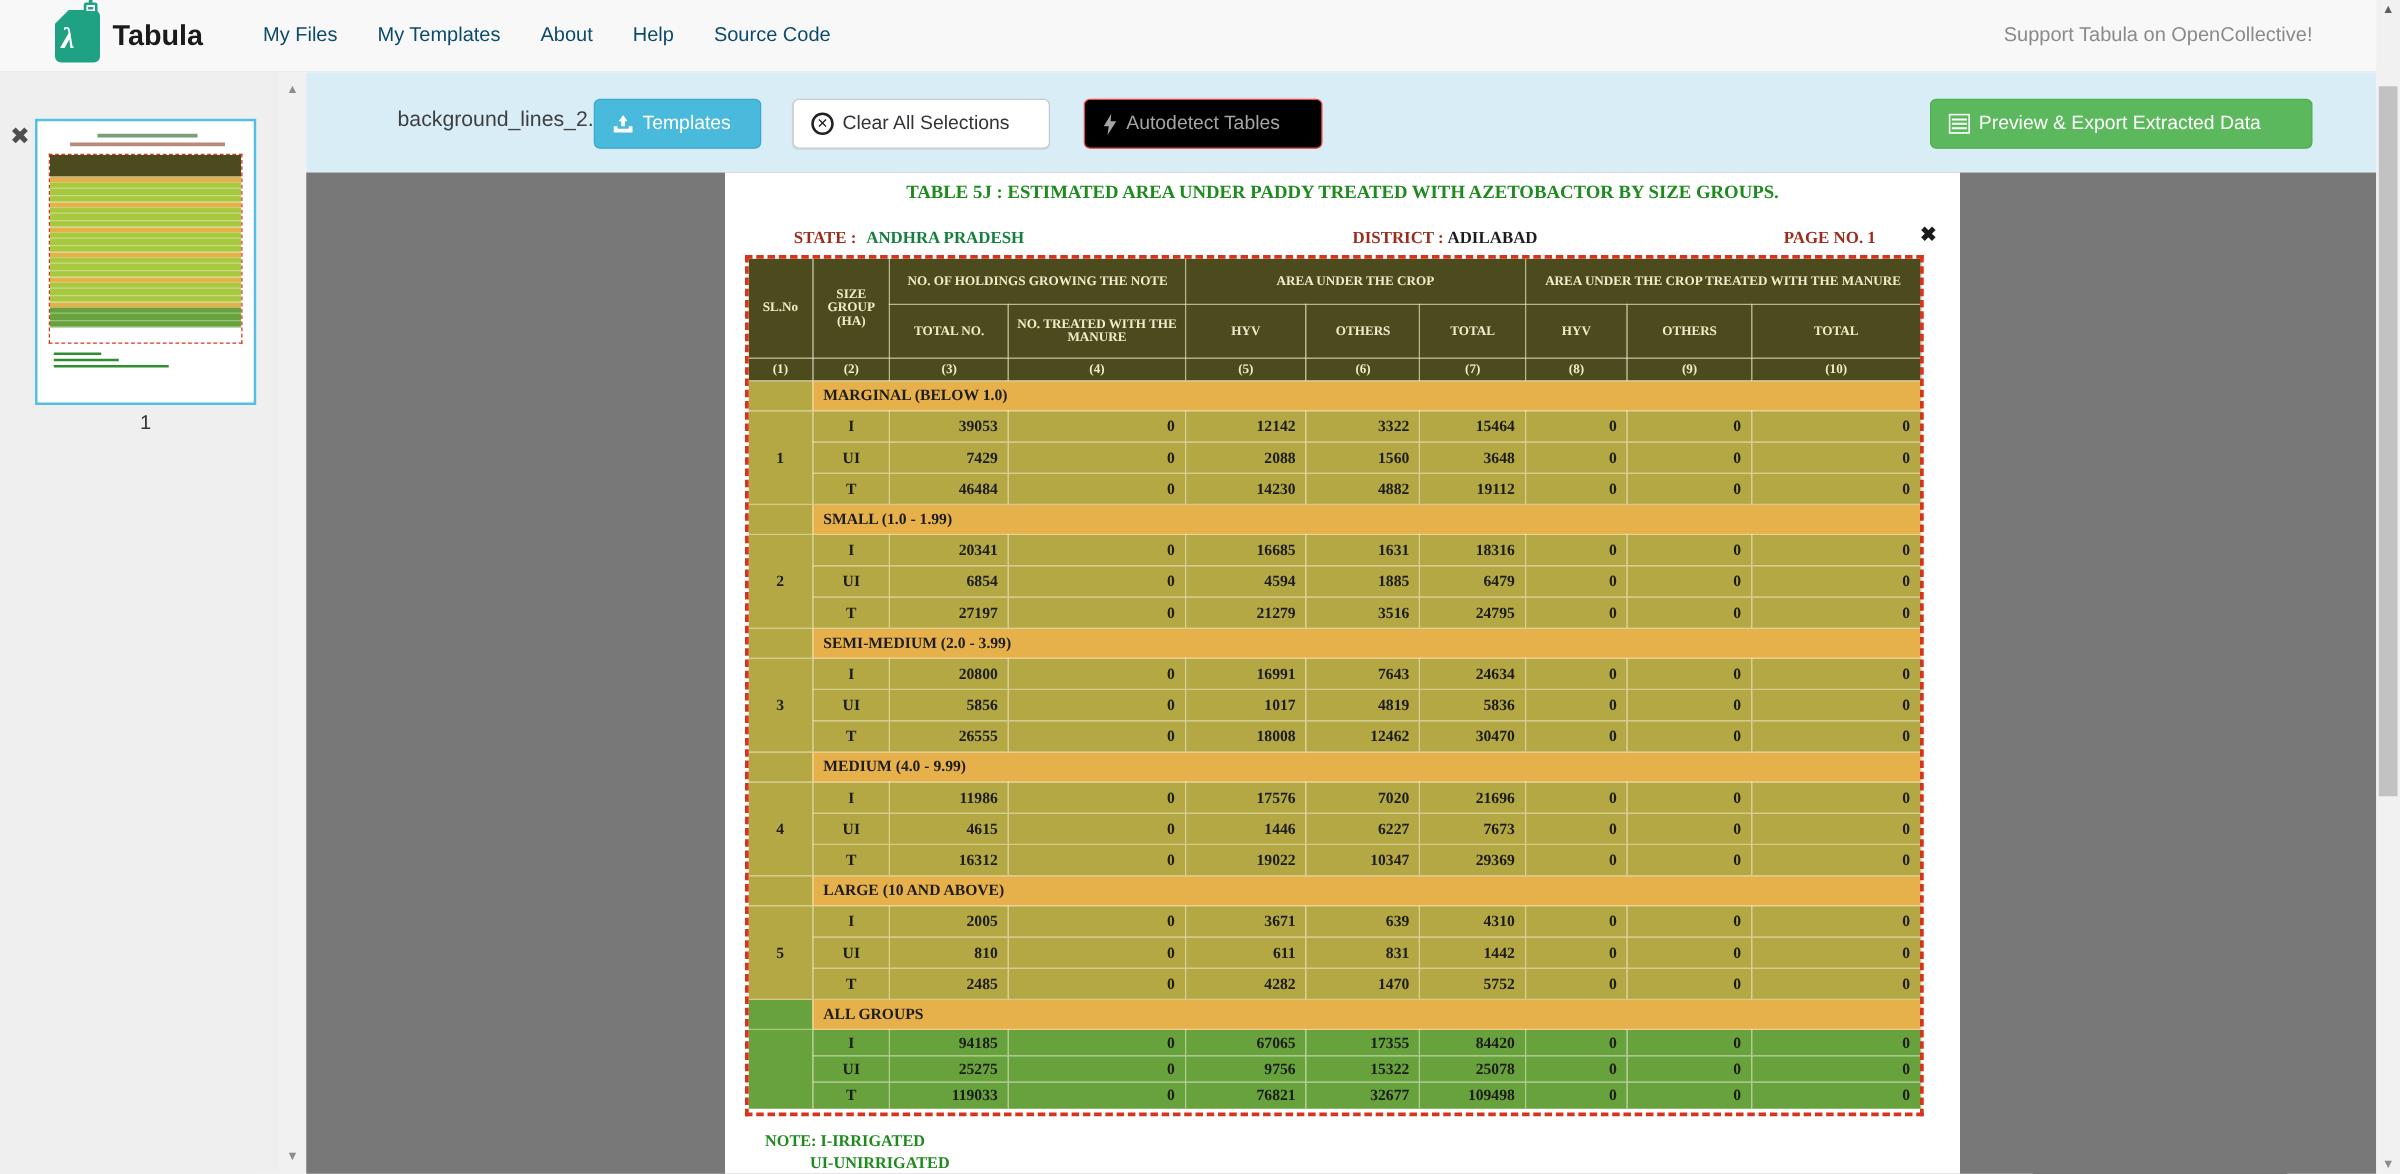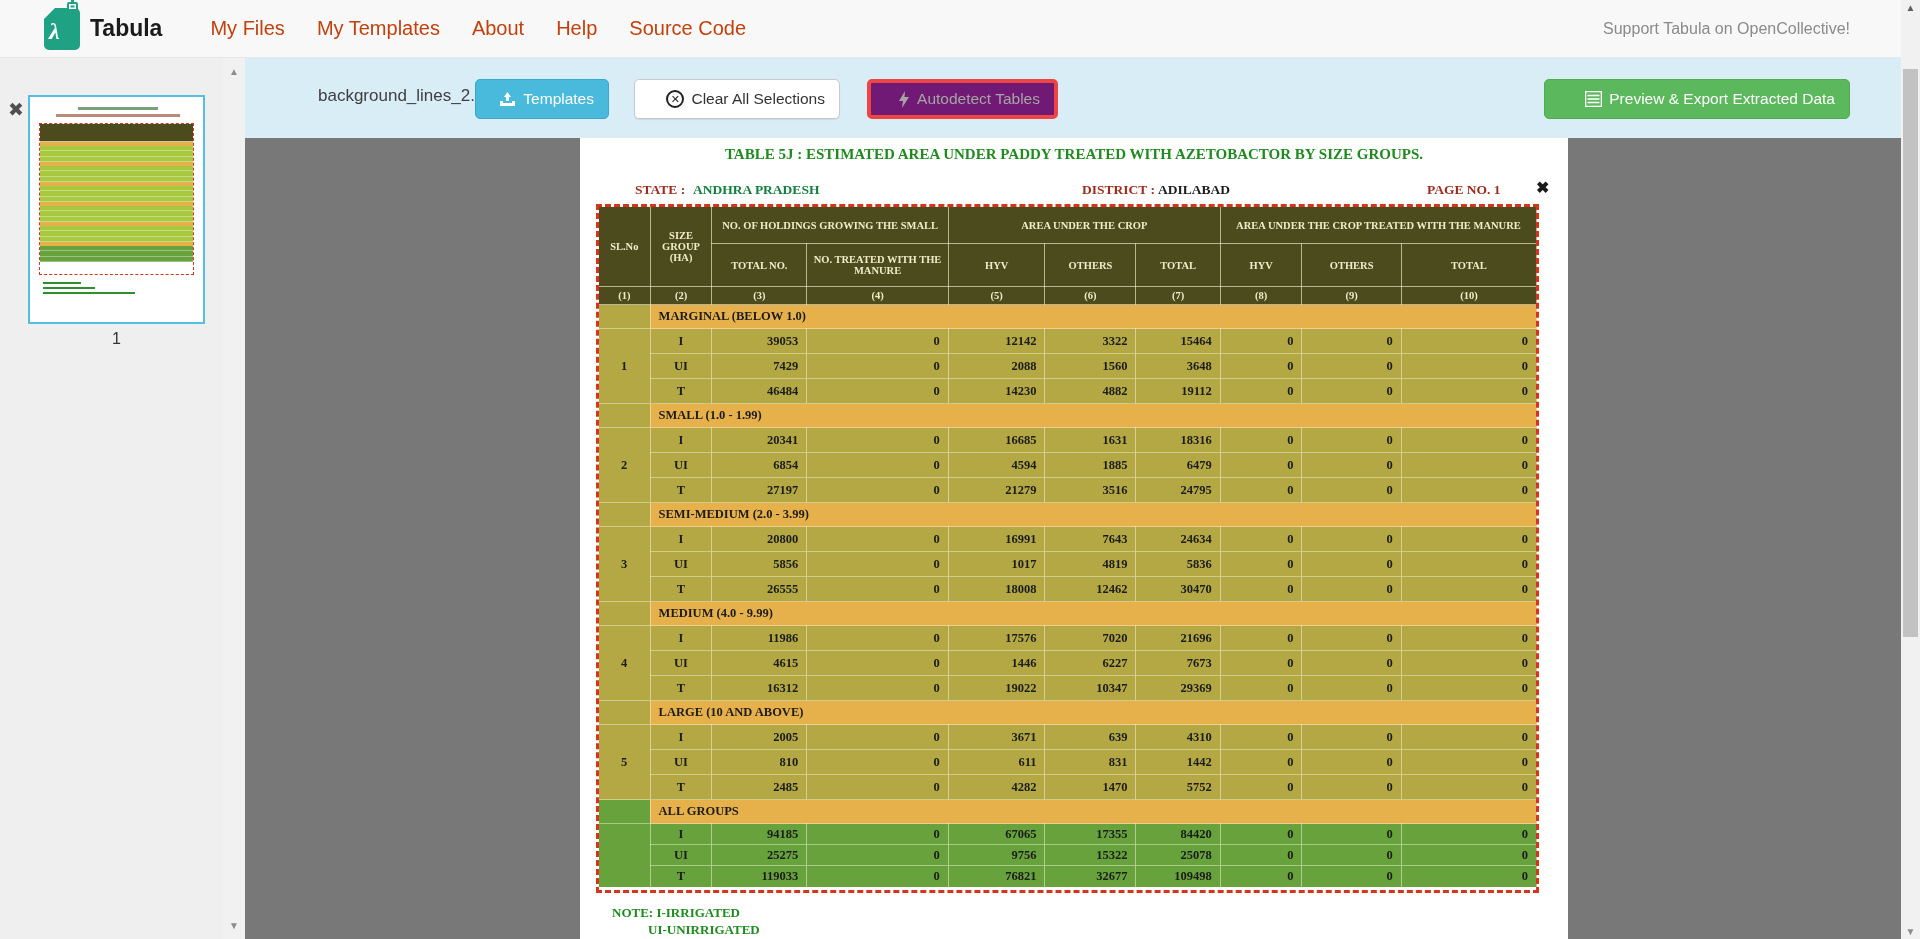--- a/index.html
+++ b/index.html
@@ -14,21 +14,21 @@
   #logo { width:36px; height:42px; background:#1fa184; border-radius:5px; position:relative; }
   #logo .fold { position:absolute; left:0; top:0; width:0; height:0;
                 border-top:11px solid #f8f8f8; border-right:11px solid transparent; }
   #logo .glyph { position:absolute; left:5px; top:10px; font:italic bold 24px "Liberation Serif",serif; color:#fff; }
   #logo .lock { position:absolute; right:2px; top:-6px; width:11px; height:9px; background:#1fa184;
                 border:2px solid #1fa184; border-radius:2px; box-shadow:inset 0 0 0 1.5px #fff; }
   #logo .shackle { position:absolute; right:4px; top:-11px; width:7px; height:7px;
                    border:2px solid #fff; border-bottom:none; border-radius:4px 4px 0 0; background:#1fa184; }
   #brand-name { font-size:23px; font-weight:bold; color:#1b1b1b; }
   #navbar-menu { display:flex; margin-left:32px; }
-  .nav-item { color:#c2410c; font-size:20px; padding:10px 16px; cursor:pointer; }
+  .nav-item { color:#0c4a6e; font-size:16px; padding:10px 16px; cursor:pointer; }
   #support-link { position:absolute; right:70px; color:#8a8a8a; font-size:16px; }
 
   
   #sidebar { left:0; top:58px; width:245px; height:881px; background:#efefef; }
   #sidebar-close { left:8px; top:40px; font-size:19px; font-weight:bold; color:#4f4f4f; cursor:pointer; }
   #thumb-card { left:28px; top:37px; width:177px; height:229px; background:#fff;
                 border:2px solid #54bfe2; cursor:pointer; }
   #thumb-title1 { left:48px; top:10px; width:80px; height:3px; background:#7aa07a; }
   #thumb-title2 { left:26px; top:17px; width:124px; height:3px; background:#b98a7a; }
   #mini-table { left:9px; top:26px; width:155px; height:152px; border:1px dashed #d7341e; overflow:hidden; }
@@ -39,26 +39,26 @@
   .mini-note { height:2px; background:#2f8f2f; margin:3px 0 0 4px; }
   #thumb-pagenum { left:28px; top:272px; width:177px; text-align:center; font-size:16px; color:#333; }
   
   #side-scroll { left:223px; top:0px; width:22px; height:881px; background:#f1f1f1; }
   .scroll-arrow { width:22px; text-align:center; color:#8d8d8d; font-size:10px; cursor:pointer; }
 
   
   #toolbar { left:245px; top:58px; width:1656px; height:80px; background:#d9edf7; }
   #filename { left:73px; top:28px; font-size:17px; color:#3f3f3f; }
   .btn { position:absolute; top:21px; height:40px; border-radius:5px; font-size:15.5px;
-         display:flex; align-items:center; justify-content:flex-end; gap:7px; cursor:pointer;
+         display:flex; align-items:center; justify-content:flex-start; gap:7px; cursor:pointer;
          padding:0 14px; }
   #btn-templates { left:230px; width:134px; background:#49b9dc; border:1px solid #38a9cc; color:#fff; }
   #btn-clear { left:389px; width:206px; background:#fff; border:1px solid #c9c9c9; color:#333;
                box-shadow:0 1px 1px rgba(0,0,0,.08); }
-  #btn-autodetect { left:622px; width:191px; background:#701a75; border:4px solid #ef4444; color:#a5a5a5;
+  #btn-autodetect { left:622px; width:191px; background:#000000; border:1px solid #ef4444; color:#a5a5a5;
                     cursor:default; }
   #btn-export { left:1299px; width:306px; background:#5cb85c; border:1px solid #4cae4c; color:#fff; }
   .icon-circle-x { width:18px; height:18px; border:2px solid #222; border-radius:50%;
                    display:flex; align-items:center; justify-content:center;
                    font-size:11px; font-weight:bold; color:#222; line-height:1; }
 
   
   #viewer { left:245px; top:138px; width:1656px; height:801px; background:#787878; }
   #pdf-page { position:absolute; left:335px; top:0px; width:988px; height:801px; background:#fff;
               font-family:"Liberation Serif","DejaVu Serif",serif; overflow:hidden;text-decoration:underline; }
@@ -242,21 +242,21 @@
             <col style="width: 9.7%;">
             <col style="width: 9%;">
             <col style="width: 8.7%;">
             <col style="width: 10.6%;">
             <col style="width: 14.4%;">
           </colgroup>
           <thead>
             <tr class="h1">
               <th rowspan="2" colspan="1">SL.No</th>
               <th rowspan="2" colspan="1">SIZE GROUP (HA)</th>
-              <th rowspan="1" colspan="2">NO. OF HOLDINGS GROWING THE SMALL</th>
+              <th rowspan="1" colspan="2">NO. OF HOLDINGS GROWING THE NOTE</th>
               <th rowspan="1" colspan="3">AREA UNDER THE CROP</th>
               <th rowspan="1" colspan="3">AREA UNDER THE CROP TREATED WITH THE  MANURE</th>
             </tr>
             <tr class="h2">
               <th>TOTAL NO.</th>
               <th>NO. TREATED WITH THE  MANURE</th>
               <th>HYV</th>
               <th>OTHERS</th>
               <th>TOTAL</th>
               <th>HYV</th>

